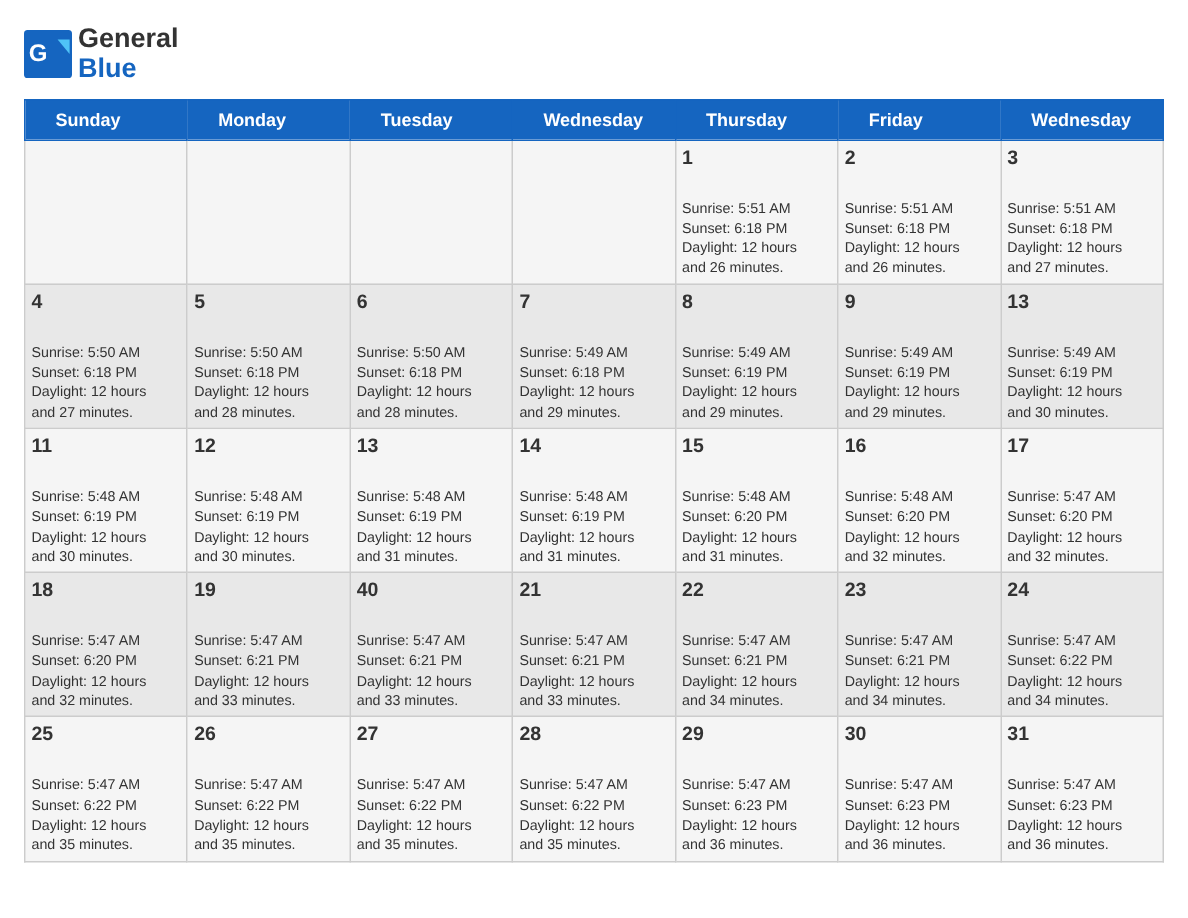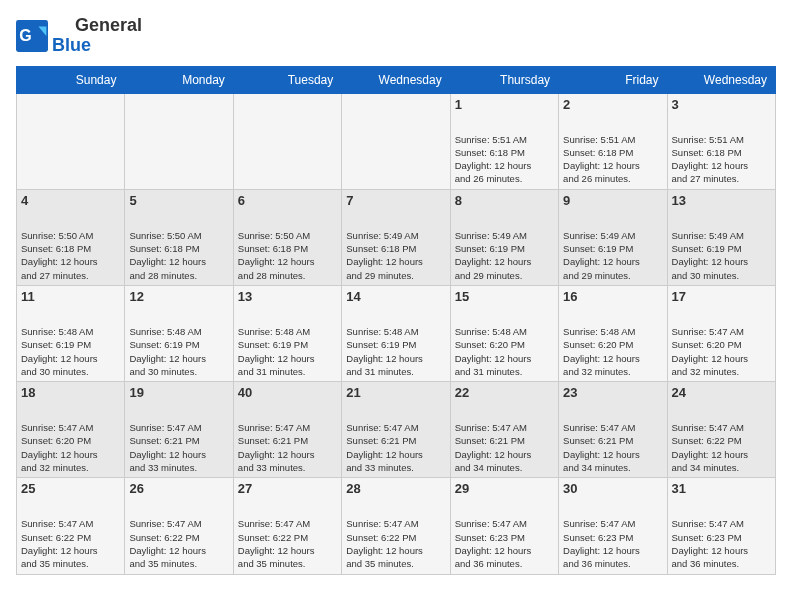--- a/index.html
+++ b/index.html
@@ -19,21 +19,21 @@
     .logo {
       display: flex;
       align-items: center;
       gap: 4px;
     }
     .logo-text {
       font-size: 18px;
       font-weight: bold;
       line-height: 1.1;
     }
-    .logo-general { color: #333; margin-left: 23px; }
+    .logo-general { color: #333; }
     .logo-blue { color: #1565c0; margin-top: 16px; }
     .logo-icon {
       width: 32px;
       height: 32px;
     }
     .title-block { text-align: right; }
     .title-block h1 {
       font-size: 36px;
       font-weight: bold;
       color: #333;
@@ -46,24 +46,24 @@
     table {
       width: 100%;
       border-collapse: collapse;
       font-size: 11px;
     }
     thead tr {
       background: #1565c0;
       color: #fff;
     }
     thead th {
-      padding: 6px 8px;
-      text-align: right;
+      padding: 6px 20px;
+      text-align: left;
       font-size: 12px;
-      font-weight: normal;
+      font-weight: bold;
       border: 1px solid #1565c0;
     }
     tbody tr {
       vertical-align: top;
     }
     tbody td {
       border: 1px solid #ccc;
       padding: 3px 4px;
       height: 80px;
       color: #333;

